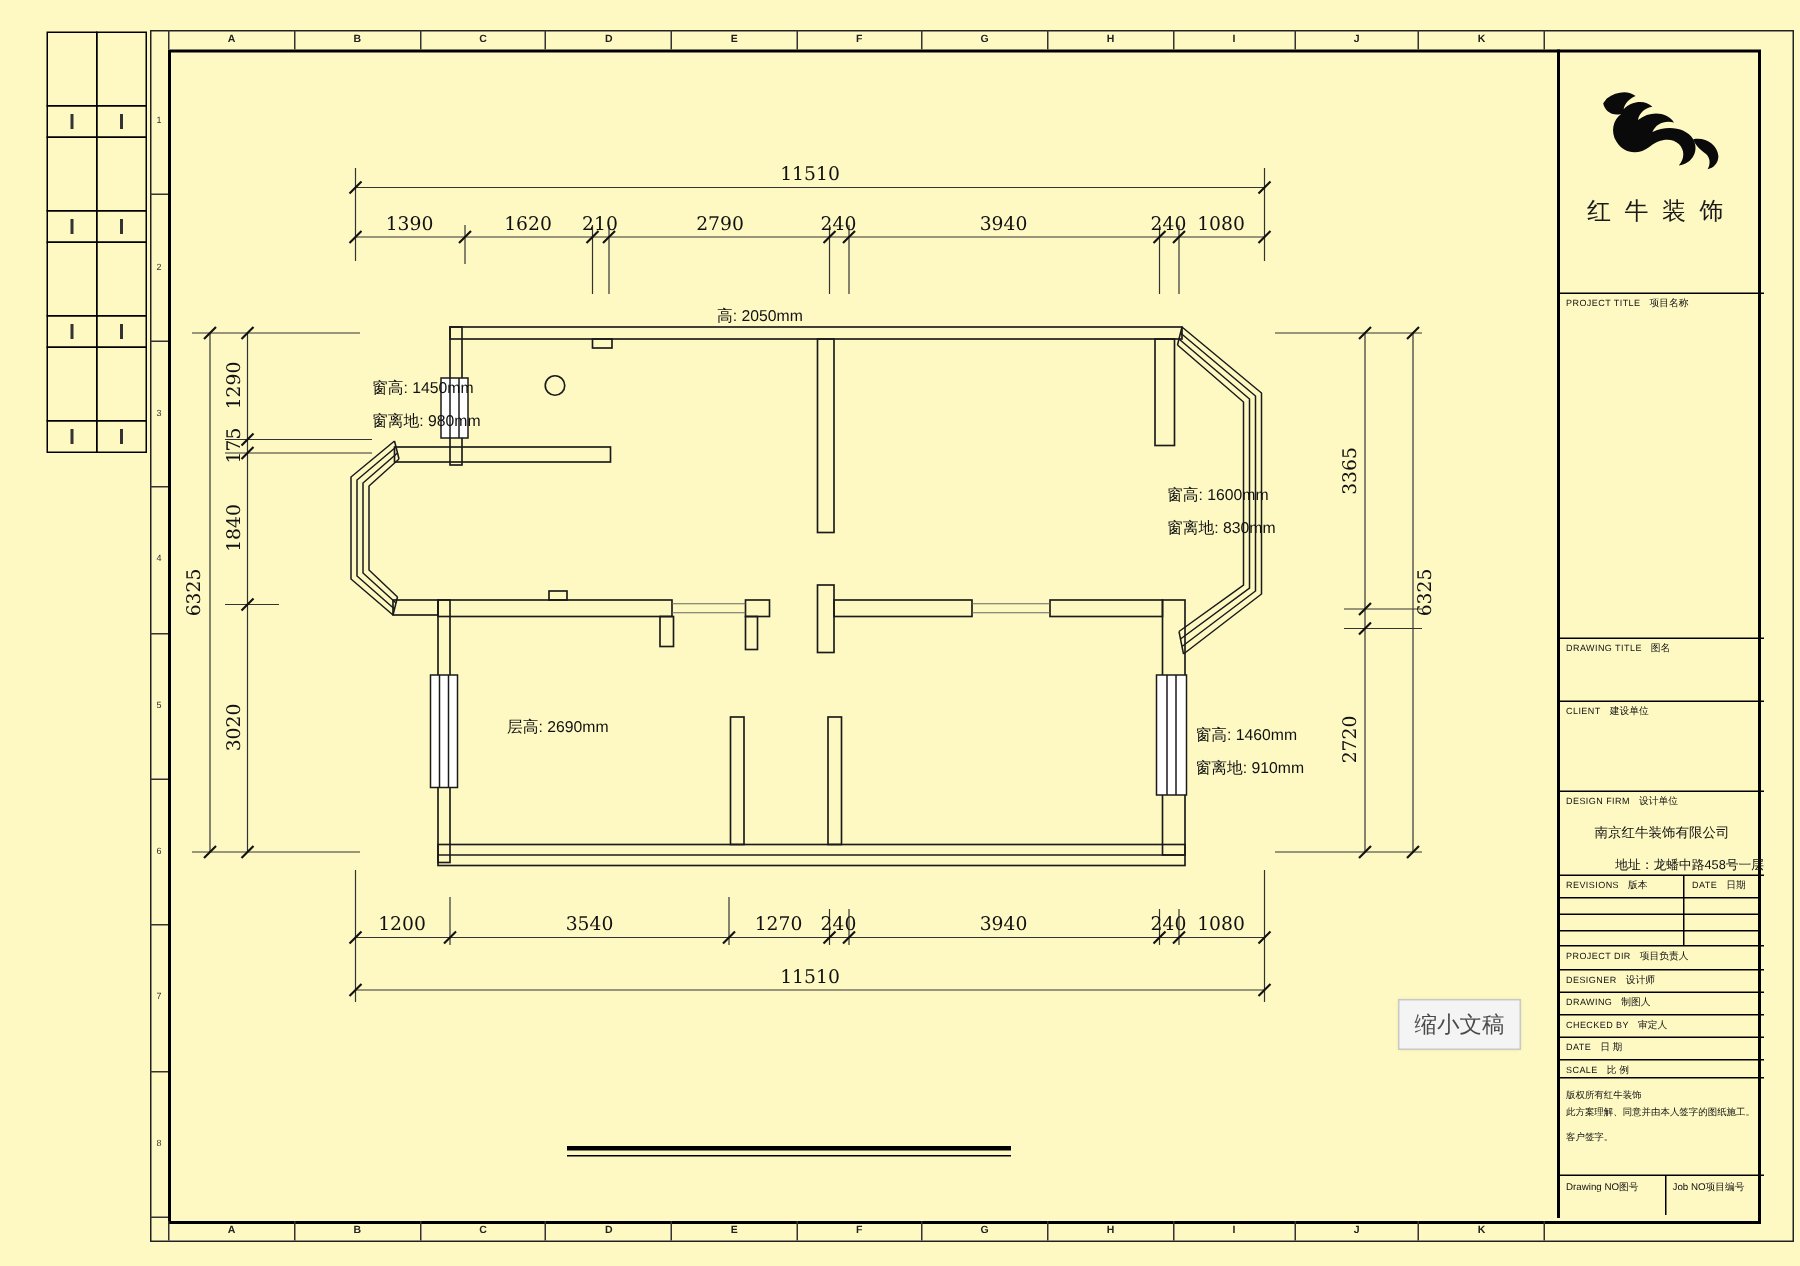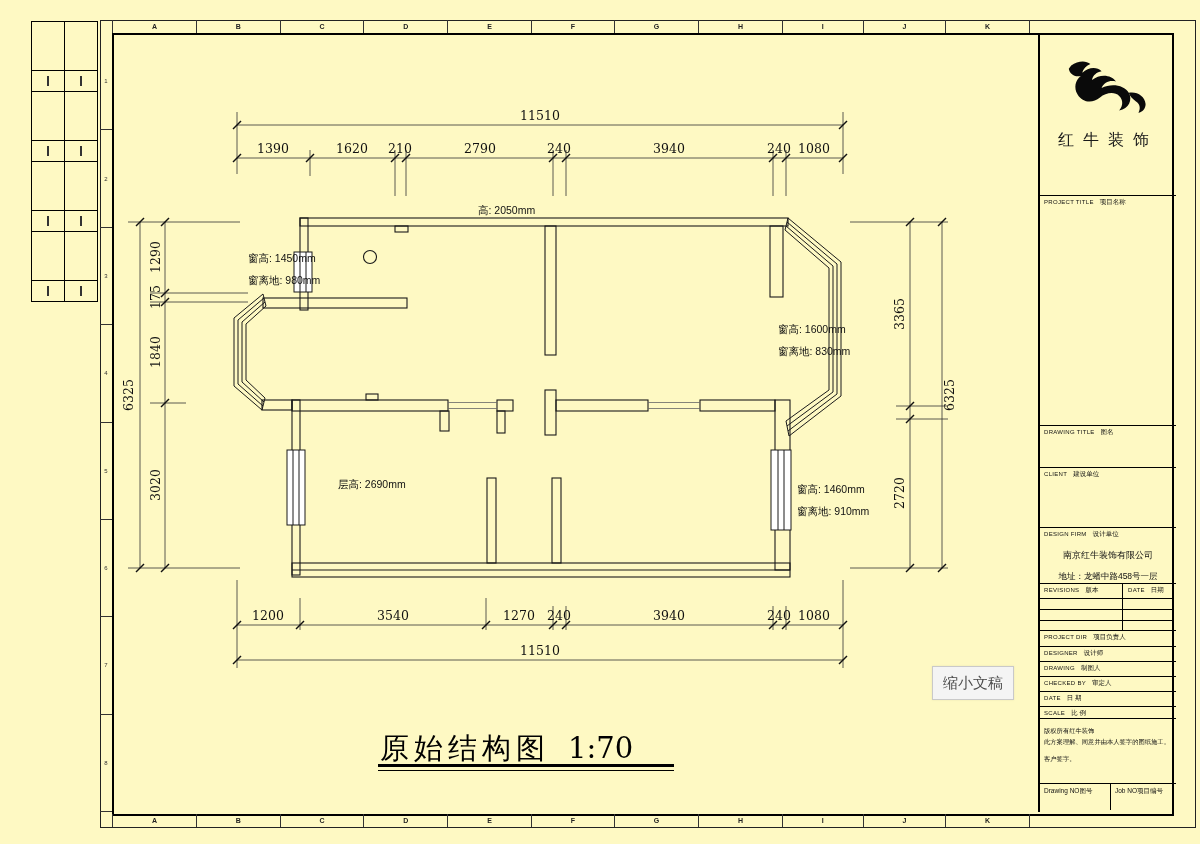--- a/index.html
+++ b/index.html
@@ -43,21 +43,21 @@
   .sec{position:absolute;left:0;width:136px;box-sizing:border-box;}
   .sec-line{border-top:1.5px solid #000;}
   .sec-thin{border-top:1px solid #000;}
   .hdr{padding:2px 0 0 4px;white-space:nowrap;color:#111;}
   .hdr .en{font-size:6px;letter-spacing:0.3px;}
   .hdr .zh{font-size:6.5px;margin-left:6px;}
   .brandbox{top:0;height:162px;text-align:center;}
   .brand-logo{margin:18px auto 0 auto;width:96px;height:74px;}
   .brand-name{font-family:"DejaVu Serif",serif;font-size:16px;letter-spacing:9px;color:#1a1a1a;margin-top:4px;white-space:nowrap;}
   .company-line{text-align:center;font-size:9px;color:#111;margin-top:10px;white-space:nowrap;}
-  .addr-line{text-align:center;font-size:8.5px;color:#111;margin-top:9px;white-space:nowrap;}
+  .addr-line{text-align:right;font-size:8.5px;color:#111;margin-top:9px;white-space:nowrap;}
   .rev-split{position:absolute;left:82px;top:0;bottom:0;width:1px;background:#000;}
   .rev-row{position:absolute;left:0;width:132px;border-top:1px solid #000;height:0;}
   .copy{padding:6px 3px 0 4px;font-size:6.3px;line-height:11px;color:#111;}
   .bot-split{position:absolute;left:70px;top:0;bottom:0;width:1px;background:#000;}
   .bot-cell{position:absolute;top:0;padding:3px 0 0 4px;white-space:nowrap;}
 </style>
 </head>
 <body>
 
 <div id="canvas">
@@ -318,23 +318,20 @@
       <text x="248" y="262">窗高: 1450mm</text>
       <text x="248" y="284">窗离地: 980mm</text>
       <text x="778" y="333">窗高: 1600mm</text>
       <text x="778" y="355">窗离地: 830mm</text>
       <text x="338" y="488">层高: 2690mm</text>
       <text x="797" y="493">窗高: 1460mm</text>
       <text x="797" y="515">窗离地: 910mm</text>
     </g>
   </svg>
 
-  <div class="abs sheet-title">
-    <span class="zh">原始结构图</span><span class="sc">1:70</span>
-  </div>
   <div class="abs title-ul1"></div>
   <div class="abs title-ul2"></div>
 
   <div class="abs overlay-chip">缩小文稿</div>
 
   <div class="abs tblock">
 
     <div class="sec brandbox">
       <svg class="brand-logo" viewBox="0 0 120 80">
         <path fill="#0a0a0a" d="M14,12 C22,6 32,5 38,10 C33,12 29,16 28,21 C35,14 46,13 52,19 C46,20 41,24 40,30 C50,22 64,23 70,32 C62,30 55,33 52,40 C64,34 80,36 86,46 C91,55 86,66 74,68 C79,62 79,55 74,50 C68,44 57,46 50,52 C40,60 28,58 22,48 C17,40 19,30 26,25 C18,27 12,22 11,16 Z"></path>

